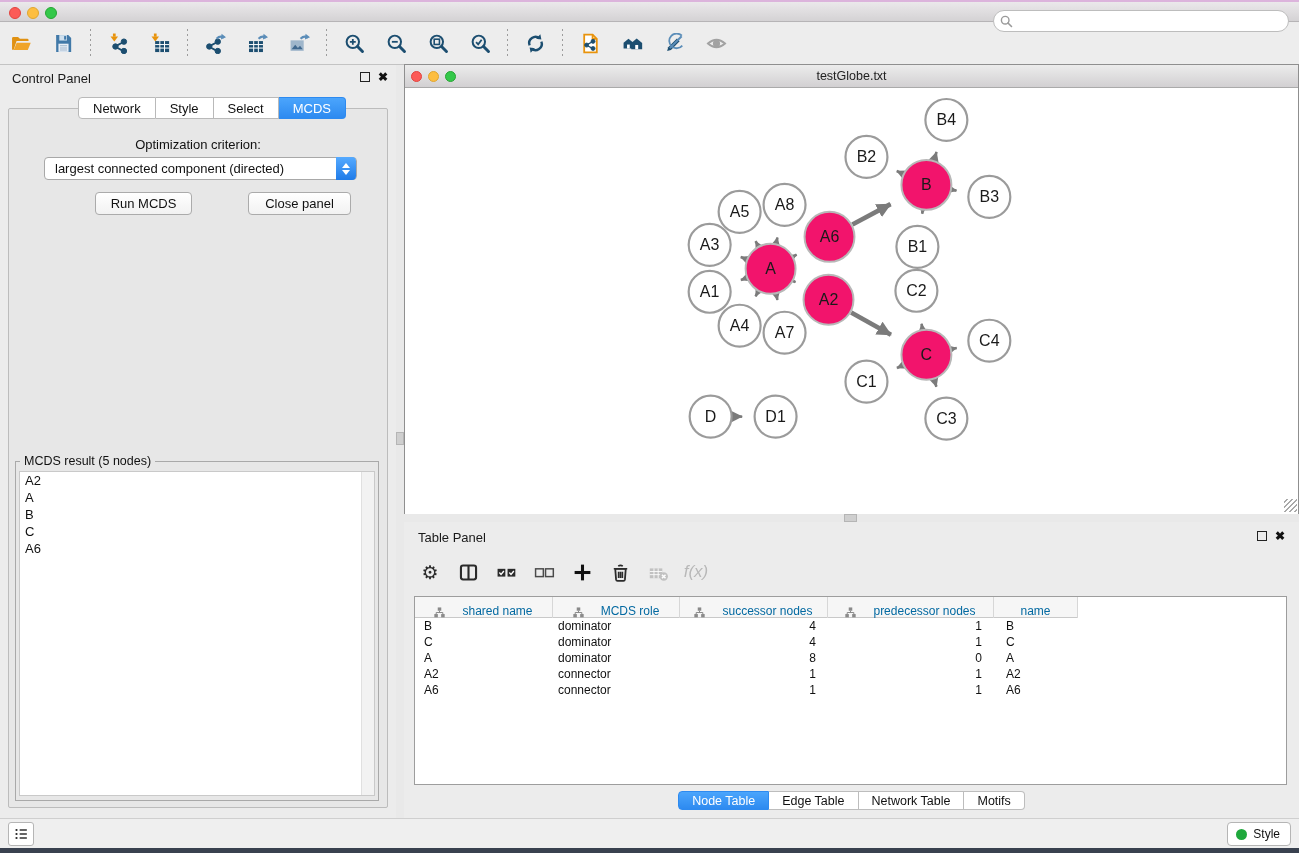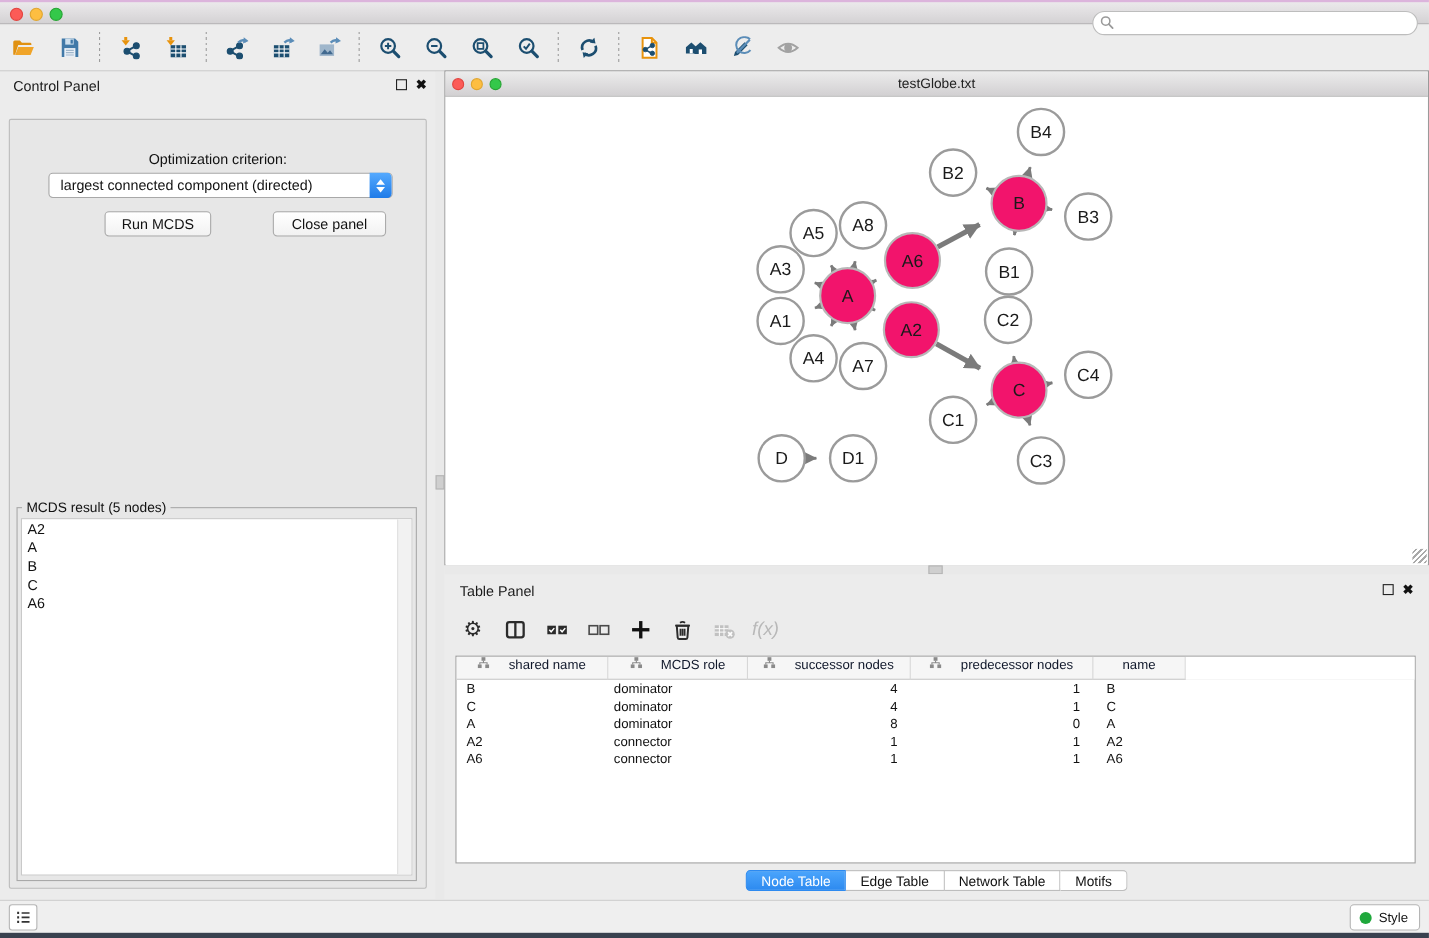--- a/index.html
+++ b/index.html
@@ -107,22 +107,22 @@
   #tp-header { position:absolute; top:8px; left:14px; font-size:13px; color:#1a1a1a; }
   #tp-toolbar { position:absolute; top:32px; left:12px; height:36px; display:flex;
     align-items:center; gap:10px; }
   .tp-btn { width:28px; height:28px; display:flex; align-items:center; justify-content:center; }
   .gear-glyph { font-size:19px; color:#2b2b2b; line-height:19px; }
   .fx-glyph { font-family:Liberation Sans, sans-serif; font-style:italic; font-size:17px; color:#b3b3b3; }
   #tbl { position:absolute; left:10px; right:12px; top:74px; height:189px;
     background:#fff; border:1px solid #9d9d9d; overflow:hidden; }
   .tbl-head { display:grid; grid-template-columns:138px 127px 148px 166px 84px 1fr;
     height:21px; background:#f6f6f6; border-bottom:1px solid #c9c9c9; }
-  .th { display:flex; align-items:flex-start; justify-content:center; gap:17px;
-    font-size:12px; color:#0f172a; border-right:1px solid #d7d7d7; height:21px; }
+  .th { display:flex; align-items:flex-end; justify-content:center; gap:17px;
+    font-size:12px; color:#0369a1; border-right:1px solid #d7d7d7; height:21px; }
   .th:last-child { border-right:none; background:#fff; }
   .tbl-row { display:grid; grid-template-columns:138px 127px 148px 166px 84px 1fr;
     height:16px; font-size:12px; color:#111; }
   .td { line-height:16px; white-space:nowrap; overflow:hidden; }
   .td.c0 { padding-left:9px; }
   .td.c1 { padding-left:5px; }
   .td.c2, .td.c3 { text-align:right; padding-right:12px; }
   .td.c4 { padding-left:12px; }
   #tp-tabs { position:absolute; top:269px; left:0; right:0; display:flex; justify-content:center; }
   .tp-tab { padding:0 13px; height:19px; line-height:18px; font-size:12.5px;
@@ -306,20 +306,26 @@
 </div>
 
 <div id="main">
 
   <div id="control-panel">
     <div id="cp-header">Control Panel</div>
     <div class="win-btns">
       <span class="float-ic"></span>
       <span class="close-ic">✖</span>
     </div>
+    <div class="cp-tabs">
+        <div class="cp-tab">Network</div>
+        <div class="cp-tab">Style</div>
+        <div class="cp-tab">Select</div>
+        <div class="cp-tab sel">MCDS</div>
+      </div>
     <div id="cp-body">
       <div id="criterion">
         <span>largest connected component (directed)</span>
         <span class="stepper">
           <span class="tri-up"></span>
             <span class="tri-dn"></span>
         </span>
       </div>
       <div id="opt-label">Optimization criterion:</div>
       <div class="cp-btn" id="run-btn">Run MCDS</div>

